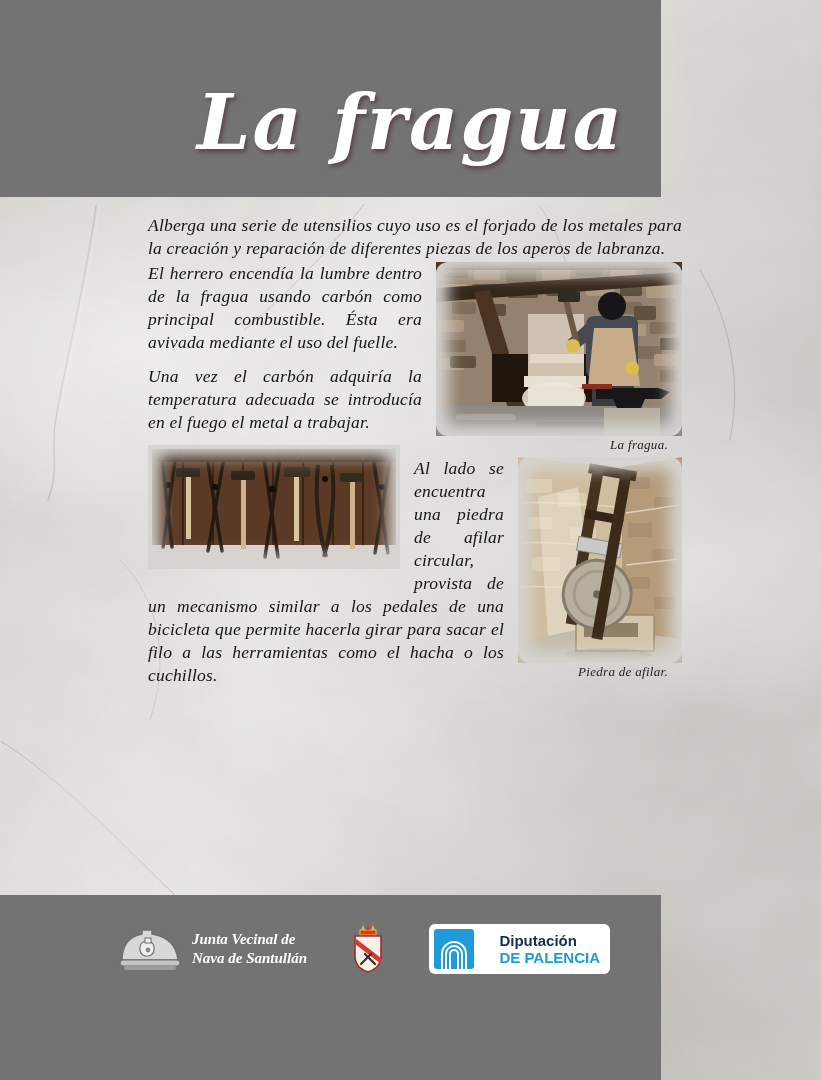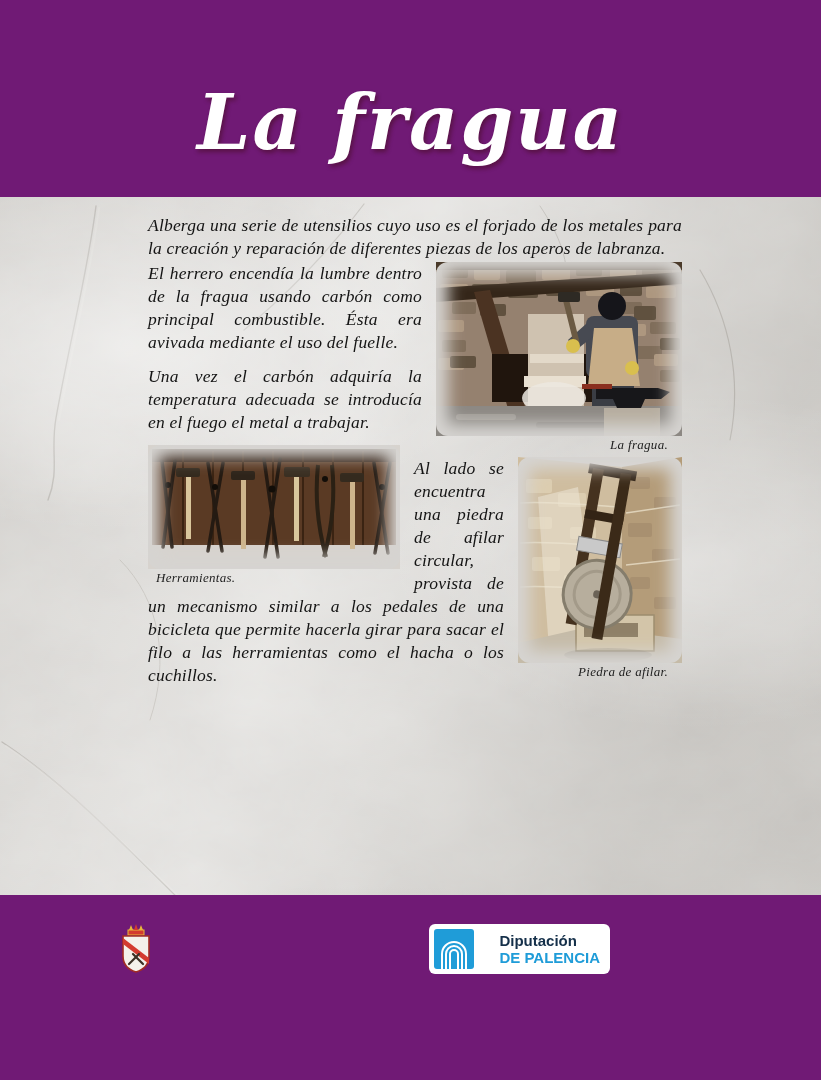--- a/index.html
+++ b/index.html
@@ -10,21 +10,21 @@
   }
   .texture-svg { position:absolute; left:0; top:0; width:821px; height:1080px; }
   .shading {
     position:absolute; inset:0; pointer-events:none;
     background:
       radial-gradient(620px 300px at 15% 32%, rgba(255,255,255,0.50), transparent 62%),
       radial-gradient(520px 280px at 85% 52%, rgba(255,255,255,0.40), transparent 60%),
       radial-gradient(700px 210px at 45% 96%, rgba(125,120,112,0.30), transparent 72%),
       linear-gradient(110deg, rgba(158,153,146,0.22), rgba(255,255,255,0.22) 42%, rgba(150,146,139,0.26) 78%);
   }
-  .band { position:absolute; left:0; width:821px; background:#701a75; }
+  .band { position:absolute; left:0; width:661px; background:#737373; }
   .band.header { top:0; height:197px; }
   .band.footer { top:895px; height:185px; }
   .title {
     position:absolute; top:78px; left:0; width:821px;
     text-align:center; color:#ffffff;
     font-family:"DejaVu Serif", serif; font-style:italic; font-weight:700;
     font-size:76px; letter-spacing:2px;
     text-shadow:2px 3px 4px rgba(60,8,10,0.45);
   }
   .content {
@@ -225,21 +225,20 @@
               <rect x="192" y="28" width="24" height="9" rx="2" fill="#342a1e"></rect>
           </g>
           <circle cx="20" cy="40" r="3" fill="#120d08"></circle>
           <circle cx="67" cy="42" r="3" fill="#120d08"></circle>
           <circle cx="124" cy="44" r="3.5" fill="#120d08"></circle>
           <circle cx="177" cy="34" r="3" fill="#120d08"></circle>
           <circle cx="234" cy="42" r="3" fill="#120d08"></circle>
         </svg>
         <span class="feather"></span>
       </span>
-      <figcaption class="caption cap-left">Herramientas.</figcaption>
     </figure>
 
 
     <figure class="fig-right">
       <span class="photo">
         <svg width="164" height="206" viewBox="0 0 164 206" preserveAspectRatio="none" xmlns="http://www.w3.org/2000/svg">
           <polygon points="0,0 104,10 104,206 0,206" fill="#cfbd9f"></polygon>
           <polygon points="104,10 164,0 164,206 104,206" fill="#b49c79"></polygon>
           <g fill="#dccdb0">
             <rect x="8" y="22" width="26" height="14" rx="2"></rect>
@@ -285,20 +284,34 @@
       <figcaption class="caption cap-right">Piedra de afilar.</figcaption>
     </figure>
 
     <p>Al lado se encuentra una piedra de afilar circular, provista de un mecanismo similar a los pedales de una bicicleta que permite hacerla girar para sacar el filo a las herramientas como el hacha o los cuchillos.</p>
 
   </div>
 
   <div class="band footer">
     <div class="footer-row">
 
+      <div class="logo">
+        <svg width="64" height="46" viewBox="0 0 64 46" xmlns="http://www.w3.org/2000/svg">
+          <path d="M4,34 Q4,12 24,8 L24,4 L34,4 L34,8 Q58,12 60,34 Z" fill="#d8d8d8" stroke="#6e6e6e" stroke-width="1.5"></path>
+          <rect x="2" y="34" width="60" height="6" rx="3" fill="#c4c4c4" stroke="#6e6e6e" stroke-width="1.2"></rect>
+          <rect x="6" y="40" width="52" height="4" rx="2" fill="#9b9b9b"></rect>
+          <path d="M27,30 q-6,-2 -5,-9 q1,-6 7,-6 q6,0 7,6 q1,7 -5,9 z" fill="#efefef" stroke="#6e6e6e" stroke-width="1.2"></path>
+          <rect x="27" y="12" width="6" height="5" fill="#efefef" stroke="#6e6e6e" stroke-width="1"></rect>
+          <circle cx="30" cy="24" r="2.4" fill="#8a8a8a"></circle>
+        </svg>
+        <div class="txt junta-txt">
+          <div>Junta Vecinal de</div>
+          <div>Nava de Santullán</div>
+        </div>
+      </div>
 
       <div class="logo">
         <svg width="36" height="50" viewBox="0 0 36 50" xmlns="http://www.w3.org/2000/svg">
           <rect x="10" y="6" width="16" height="5" fill="#d33b2f" stroke="#e8b93a" stroke-width="1"></rect>
           <polygon points="11,6 13,1 15,6" fill="#e8b93a"></polygon>
           <polygon points="16,6 18,0 20,6" fill="#d33b2f"></polygon>
           <polygon points="21,6 23,1 25,6" fill="#e8b93a"></polygon>
           <path d="M5,12 h26 v20 q0,12 -13,16 q-13,-4 -13,-16 z" fill="#f4f1ea" stroke="#a22c24" stroke-width="1.6"></path>
           <polygon points="5,14 31,34 31,40 5,20" fill="#d33b2f"></polygon>
           <g stroke="#3a2f24" stroke-width="2.2" stroke-linecap="round">

